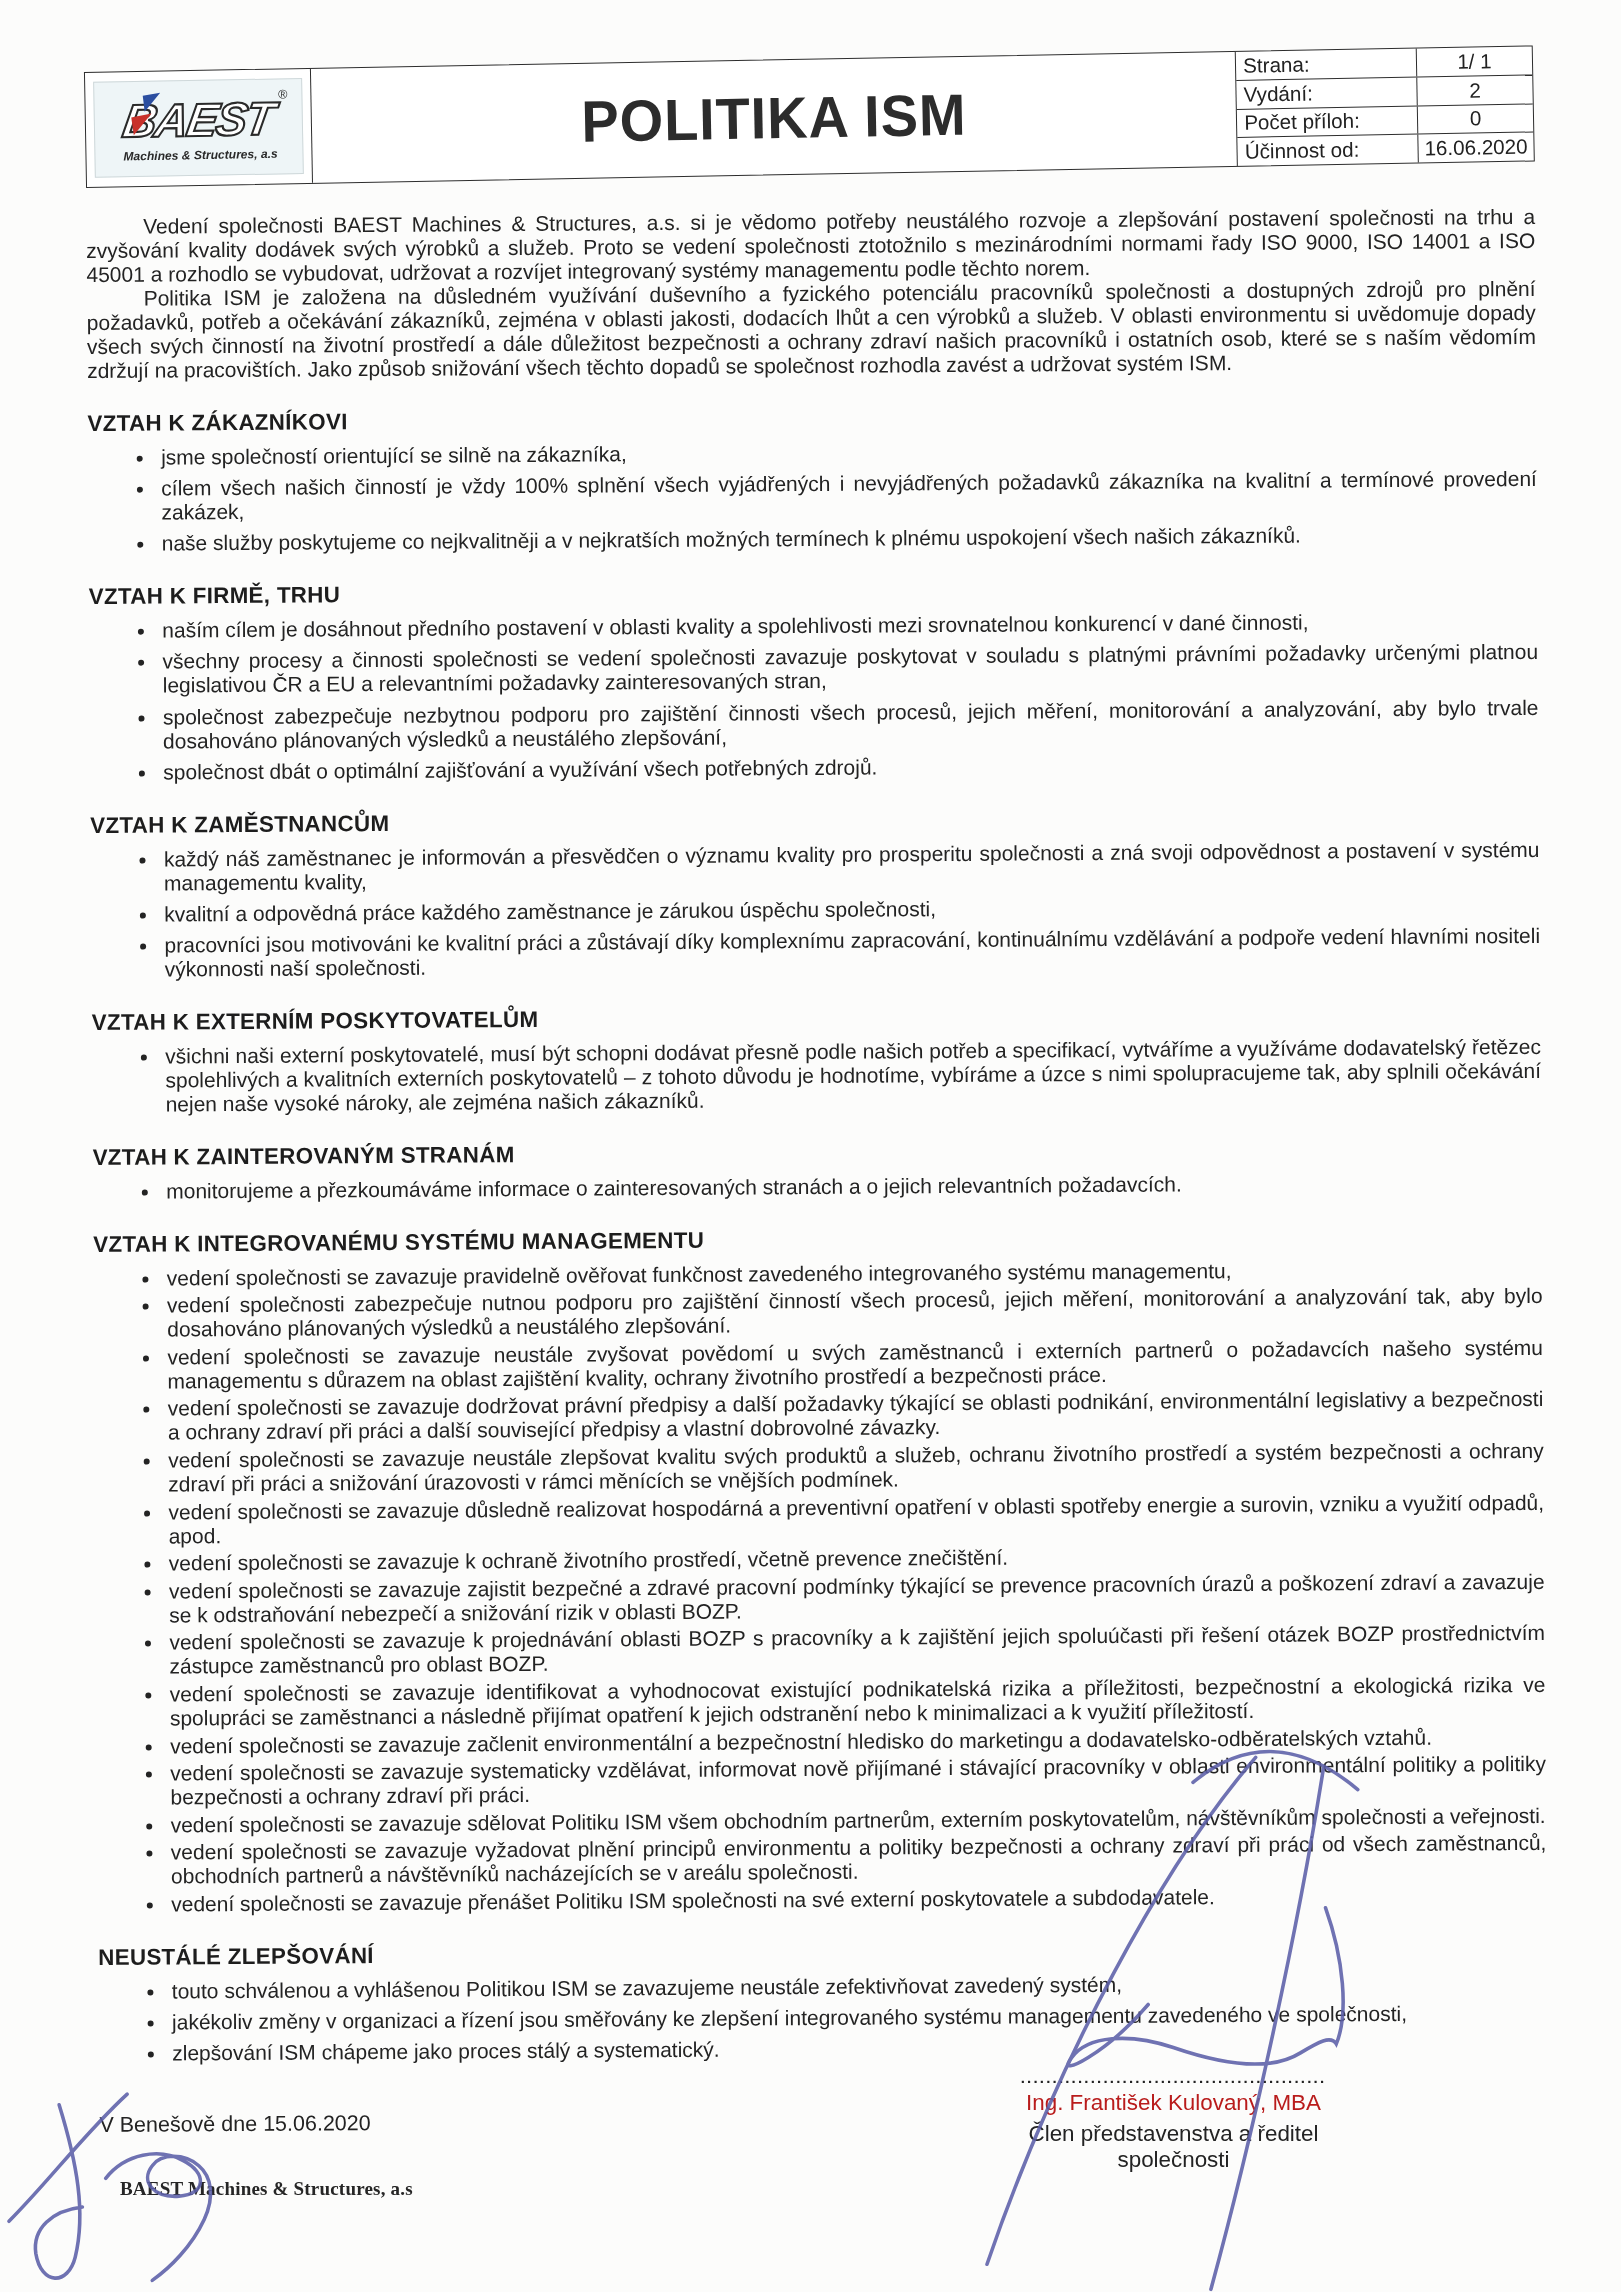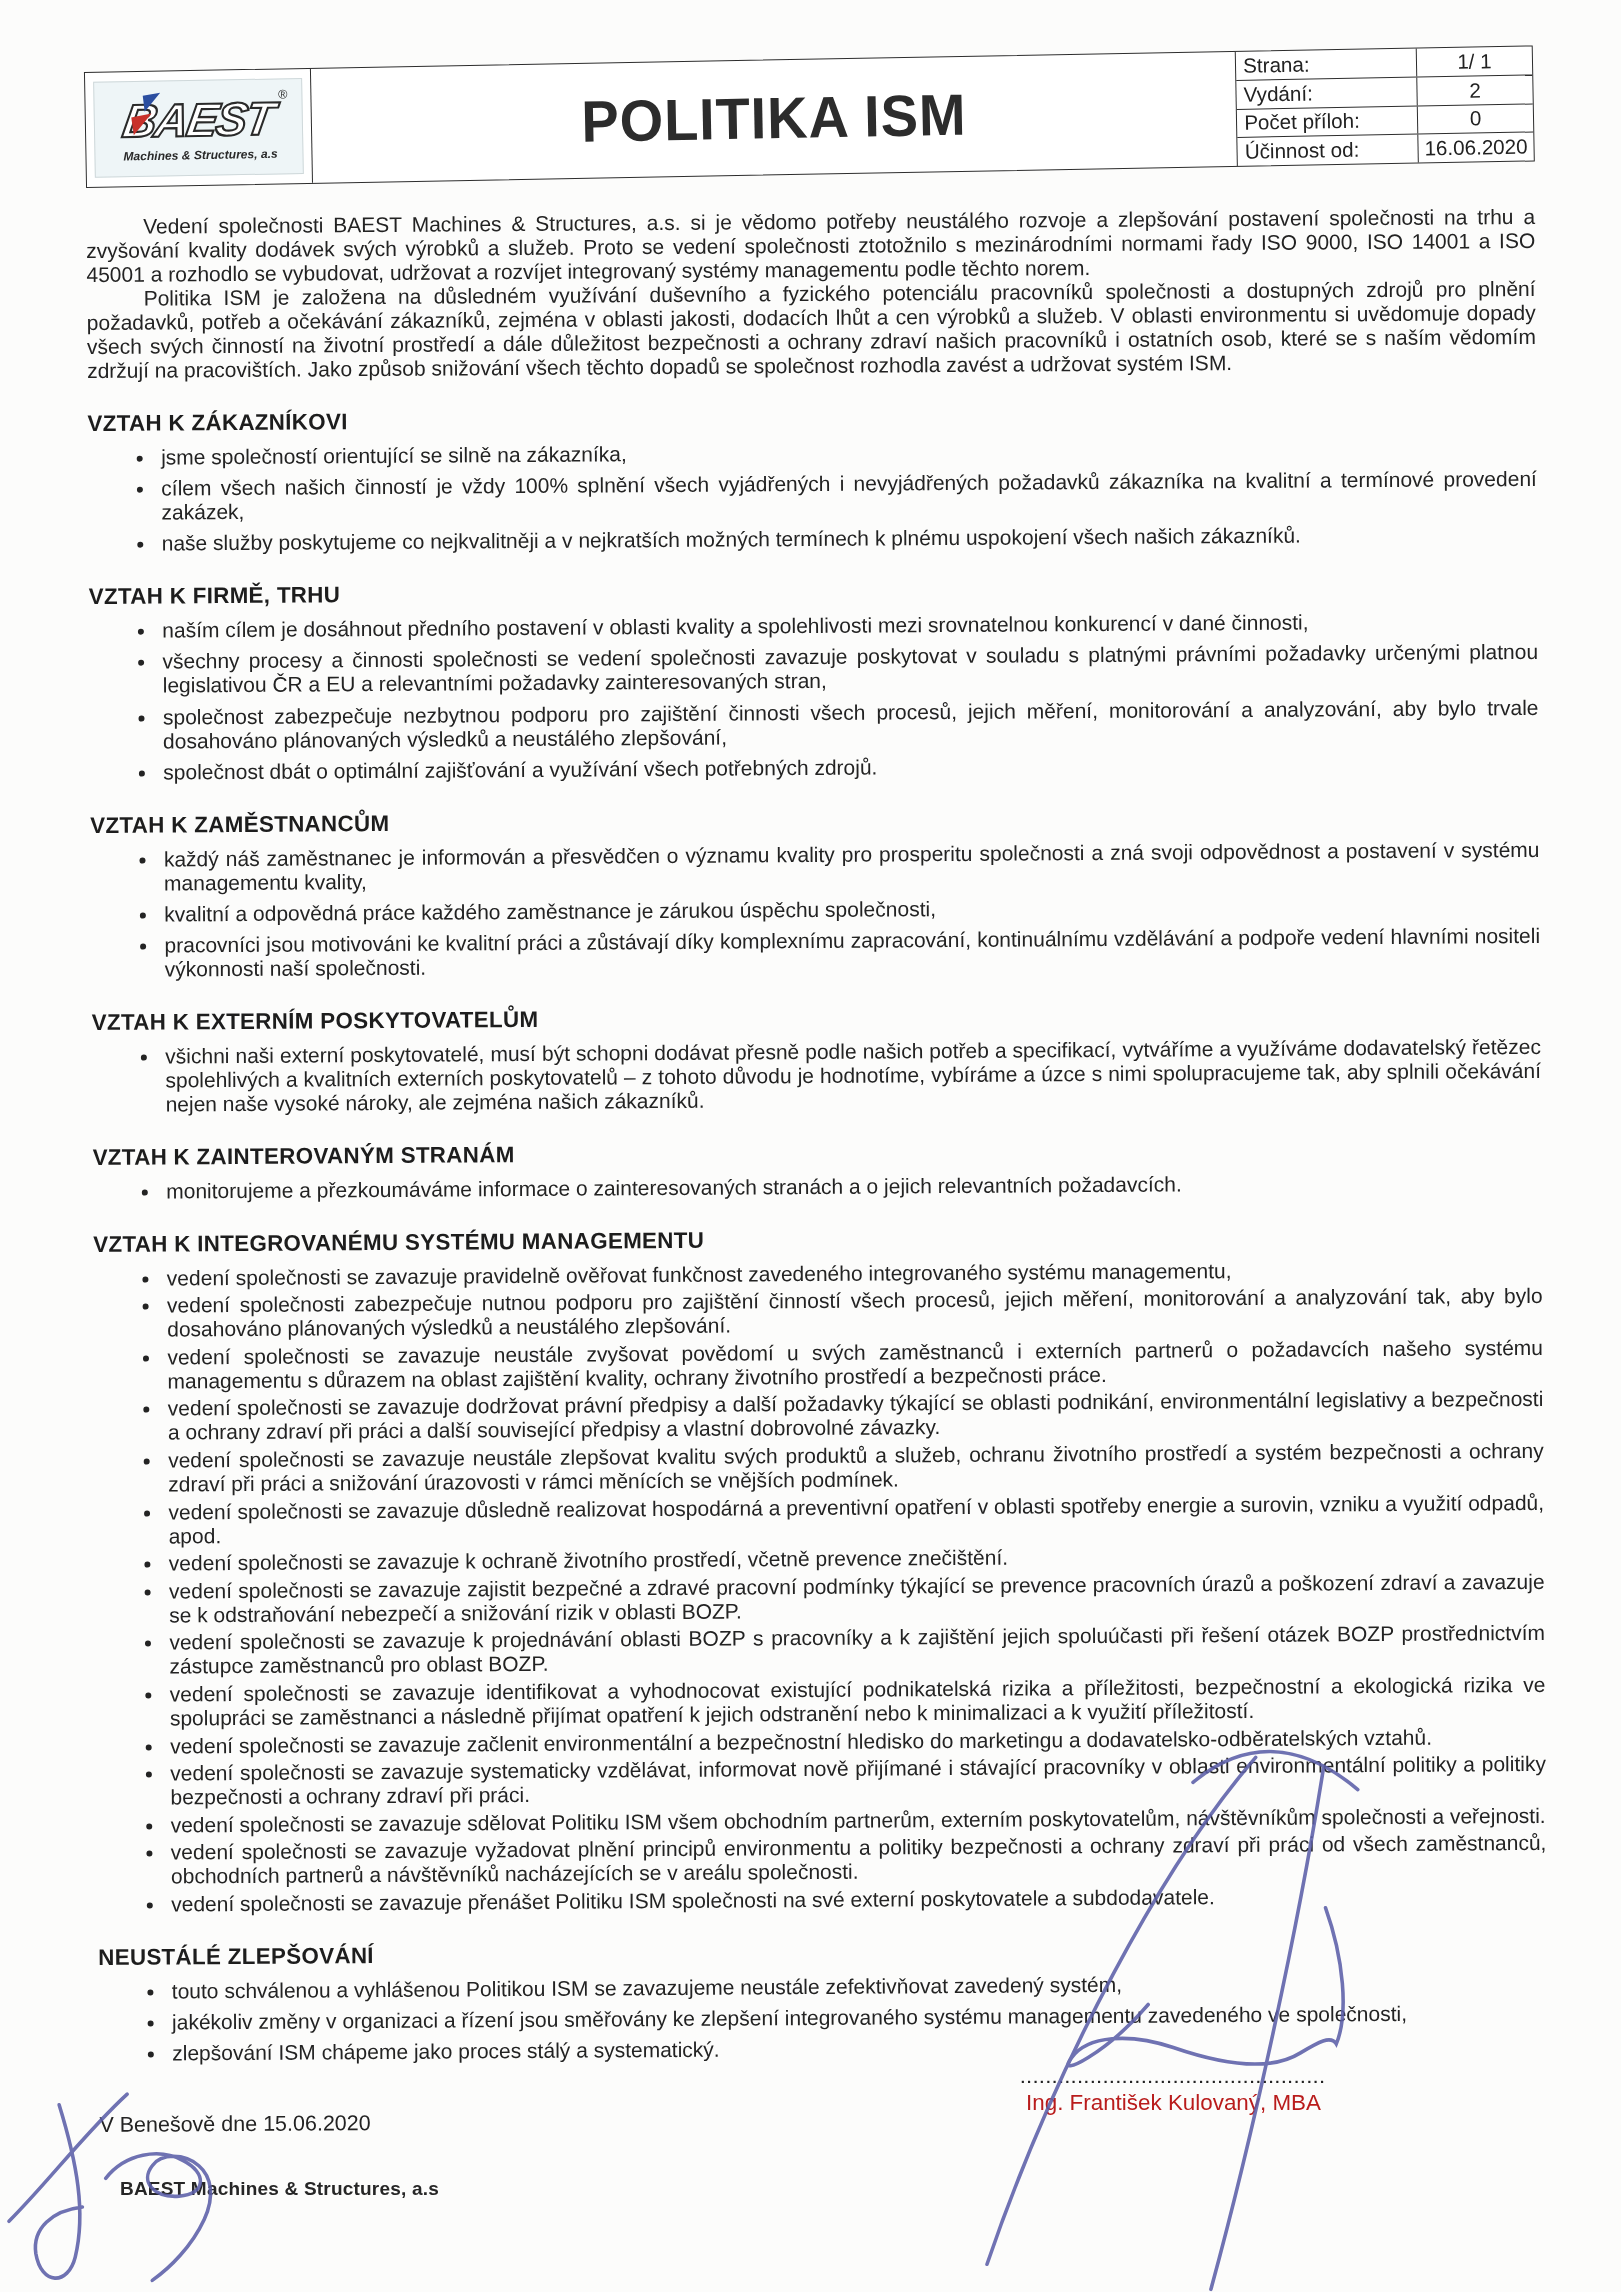--- a/index.html
+++ b/index.html
@@ -45,21 +45,21 @@
   ul.bl li{ margin:0 0 7.2px 0; padding-left:5.4px; }
   ul.bl.tight li{ margin-bottom:3.6px; }
   .place-date{ margin:47px 0 0 0; text-indent:0; font-size:21.5px; }
   
   .sig-block{ position:absolute; left:972px; top:2069px; width:403px; text-align:center; }
   .dots{ font-size:15px; letter-spacing:2.2px; font-weight:bold; color:#222;
     white-space:nowrap; overflow:hidden; margin-bottom:3.6px; }
   .sig-name{ font-size:22.4px; color:#b91c1c; margin-bottom:5.4px; }
   .sig-role{ font-size:22.4px; color:#232323; }
   .stamp{ position:absolute; left:120px; top:2178px; font-size:19px; font-weight:bold;
-    letter-spacing:0.2px; color:#262626; }
+    letter-spacing:0.2px; color:#262626;font-family:Liberation Serif, serif; }
   
   .pen-overlay{ position:absolute; left:0; top:0; pointer-events:none; }
   
   .logo-brand{ font-family:"Liberation Sans","DejaVu Sans",sans-serif; font-weight:bold; font-style:italic; }
   .logo-sub{ font-family:"Liberation Sans","DejaVu Sans",sans-serif; font-weight:bold; font-style:italic; }
 </style>
 </head>
 <body>
 
 <div class="page">
@@ -162,20 +162,21 @@
       <li>jakékoliv změny v organizaci a řízení jsou směřovány ke zlepšení integrovaného systému managementu zavedeného ve společnosti,</li>
       <li>zlepšování ISM chápeme jako proces stálý a systematický.</li>
     </ul>
 
     <p class="place-date">V Benešově dne 15.06.2020</p>
   </div>
 
   <div class="sig-block">
     <div class="dots">................................................</div>
     <div class="sig-name">Ing. František Kulovaný, MBA</div>
+    <div class="sig-role">Člen představenstva a ředitel společnosti</div>
   </div>
 
   <div class="stamp">BAEST Machines &amp; Structures, a.s</div>
 
   <svg class="pen-overlay" width="1622" height="2293" viewBox="0 0 1811 2560">
     <g fill="none" stroke="#5c5fa8" stroke-width="4" stroke-linecap="round" opacity="0.88">
 
       <path d="M 1102 2528 C 1180 2300 1300 2080 1402 1962"></path>
       <path d="M 1352 2556 C 1400 2380 1450 2150 1478 1972"></path>
       <path d="M 1332 1990 C 1390 1942 1452 1944 1516 1998"></path>

